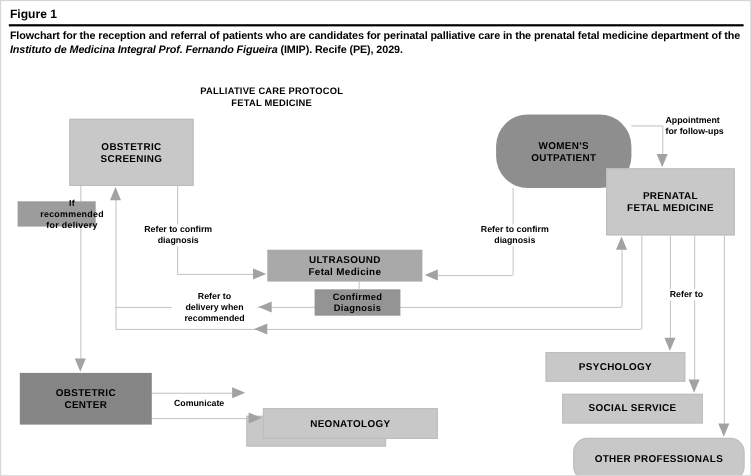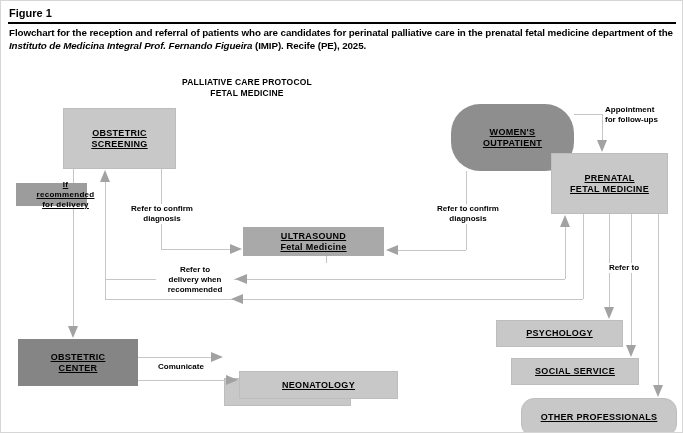--- a/index.html
+++ b/index.html
@@ -9,21 +9,21 @@
     border:1px solid #d6d6d6;box-sizing:border-box;
   }
   .fig-label{position:absolute;left:8px;top:6px;font-size:11px;font-weight:bold;}
   .fig-rule{position:absolute;left:7px;top:21px;width:668px;height:2px;background:#000;}
   .fig-caption{position:absolute;left:8px;top:26px;width:668px;font-size:9.8px;font-weight:bold;line-height:12.5px;letter-spacing:-0.1px;}
   .fig-caption i{font-style:italic;}
   .chart-title{position:absolute;left:146px;top:76px;width:200px;text-align:center;
     font-size:8.5px;font-weight:bold;line-height:10.5px;white-space:pre-line;letter-spacing:0.2px;}
   .node{position:absolute;display:flex;align-items:center;justify-content:center;
     text-align:center;font-weight:bold;font-size:9px;line-height:11px;white-space:pre-line;
-    letter-spacing:0.3px;box-sizing:border-box;text-decoration:underline;}
+    letter-spacing:0.3px;box-sizing:border-box;}
   .light{background:var(--box-light,#c8c8c8);border:1px solid #bdbdbd;}
   .dark{background:var(--box-dark,#8e8e8e);}
   .darker{background:var(--box-darker,#858585);}
   .medium{background:var(--box-medium,#a9a9a9);}
   .note{background:var(--box-note,#9c9c9c);font-size:8px;line-height:10px;padding-left:28px;}
   .confirmed{background:var(--box-confirmed,#949494);font-size:8.5px;line-height:10px;}
   .elabel{position:absolute;font-weight:bold;font-size:8px;line-height:10px;text-align:center;
     white-space:pre-line;background:#fff;padding:0 1px;}
   .hline{position:absolute;height:1px;background:var(--line,#c6c6c6);}
   .vline{position:absolute;width:1px;background:var(--line,#c6c6c6);}
@@ -33,21 +33,21 @@
   .arr.up{border-left:5px solid transparent;border-right:5px solid transparent;border-bottom:12px solid var(--arrow,#a2a2a2);}
   .arr.down{border-left:5px solid transparent;border-right:5px solid transparent;border-top:12px solid var(--arrow,#a2a2a2);}
 </style>
 </head>
 <body>
 
 <div class="figure">
 
   <div class="fig-label">Figure 1</div>
   <div class="fig-rule"></div>
-  <div class="fig-caption"><span>Flowchart for the reception and referral of patients who are candidates for perinatal palliative care in the prenatal fetal medicine department of the </span><i>Instituto de Medicina Integral Prof. Fernando Figueira</i><span> (IMIP). Recife (PE), 2025.</span></div>
+  <div class="fig-caption"><span>Flowchart for the reception and referral of patients who are candidates for perinatal palliative care in the prenatal fetal medicine department of the </span><i>Instituto de Medicina Integral Prof. Fernando Figueira</i><span> (IMIP). Recife (PE), 2029.</span></div>
 
   <div class="chart-title">PALLIATIVE CARE PROTOCOL
 FETAL MEDICINE</div>
 
   <div class="vline" style="left:72px;top:168px;height:14px;"></div>
   <div class="vline" style="left:72px;top:205px;height:120px;"></div>
   <div class="vline" style="left:104px;top:180px;height:118px;"></div>
   <div class="vline" style="left:160px;top:168px;height:80px;"></div>
   <div class="hline" style="left:160px;top:248px;width:69px;"></div>
   <div class="vline" style="left:465px;top:170px;height:79px;"></div>
@@ -69,20 +69,22 @@
   <div class="node light" style="left:62px;top:107px;width:113px;height:61px;">OBSTETRIC
 SCREENING</div>
   <div class="node note" style="left:15px;top:182px;width:71px;height:23px;">If recommended
 for delivery</div>
   <div class="node dark" style="left:450px;top:103px;width:123px;height:67px;border-radius:29px;">WOMEN'S
 OUTPATIENT</div>
   <div class="node light" style="left:550px;top:152px;width:117px;height:61px;">PRENATAL
 FETAL MEDICINE</div>
   <div class="node medium" style="left:242px;top:226px;width:141px;height:29px;">ULTRASOUND
 Fetal Medicine</div>
+  <div class="node confirmed" style="left:285px;top:262px;width:78px;height:24px;">Confirmed
+Diagnosis</div>
   <div class="node darker" style="left:17px;top:338px;width:120px;height:47px;">OBSTETRIC
 CENTER</div>
   <div class="node light" style="left:223px;top:337px;width:127px;height:28px;margin-top:40px;">NURSING</div>
   <div class="node light" style="left:238px;top:370px;width:159px;height:28px;">NEONATOLOGY</div>
   <div class="node light" style="left:495px;top:319px;width:127px;height:27px;">PSYCHOLOGY</div>
   <div class="node light" style="left:510px;top:357px;width:128px;height:27px;">SOCIAL SERVICE</div>
   <div class="node light" style="left:520px;top:397px;width:156px;height:39px;border-radius:13px;">OTHER PROFESSIONALS</div>
 
   <div class="elabel" style="left:122px;top:203px;width:76px;">Refer to confirm
 diagnosis</div>

